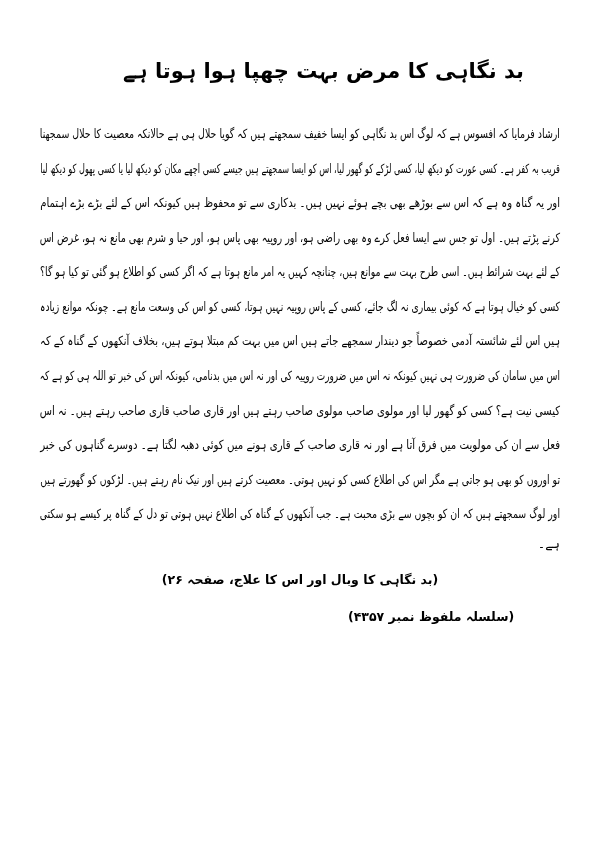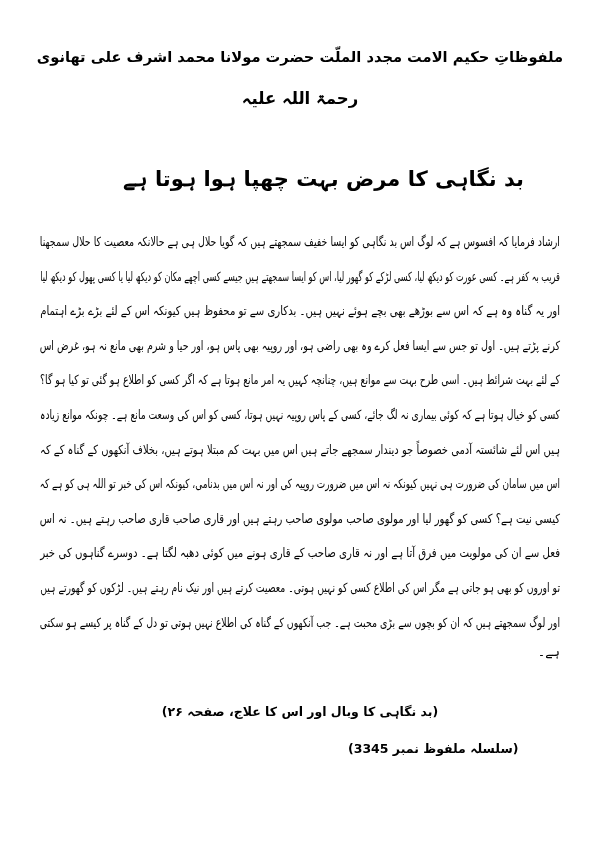--- a/index.html
+++ b/index.html
@@ -81,21 +81,21 @@
     display: block;
     transform-origin: right center;
   }
   .body-line.tail {
     text-align: left;
     text-align-last: right;
   }
 
   
   .citation-source {
-    margin-top: 28px;
+    margin-top: 4px;
     text-align: center;
     font-size: 12.5px;
     font-weight: 700;
     color: #000000;
     direction: rtl;
   }
   .citation-serial {
     margin-top: 22px;
     padding-right: 0;
     padding-left: 0;
@@ -111,24 +111,20 @@
   }
   .spacer-bottom {
     flex: 1 1 auto;
   }
 </style>
 </head>
 <body>
 
 <div class="page">
 
-  <header class="masthead">
-    <div class="doc-title" style="font-size: 14.8023px;">ملفوظاتِ حکیم الامت مجدد الملّت حضرت مولانا محمد اشرف علی تھانوی</div>
-    <div class="doc-subtitle">رحمۃ اللہ علیہ</div>
-  </header>
 
   <h2 class="section-heading">بد نگاہی کا مرض بہت چھپا ہوا ہوتا ہے</h2>
 
   <section class="body-block">
     <div class="body-line" style="display: inline-block; width: 520px; transform: scaleX(0.750361); white-space: nowrap;">ارشاد فرمایا کہ افسوس ہے کہ لوگ اس بد نگاہی کو ایسا خفیف سمجھتے ہیں کہ گویا حلال ہی ہے حالانکہ معصیت کا حلال سمجھنا</div>
     <div class="body-line" style="display: inline-block; width: 520px; transform: scaleX(0.646766); white-space: nowrap;">قریب بہ کفر ہے۔ کسی عورت کو دیکھ لیا، کسی لڑکے کو گھور لیا، اس کو ایسا سمجھتے ہیں جیسے کسی اچھے مکان کو دیکھ لیا یا کسی پھول کو دیکھ لیا</div>
     <div class="body-line" style="display: inline-block; width: 520px; transform: scaleX(0.803709); white-space: nowrap;">اور یہ گناہ وہ ہے کہ اس سے بوڑھے بھی بچے ہوئے نہیں ہیں۔ بدکاری سے تو محفوظ ہیں کیونکہ اس کے لئے بڑے بڑے اہتمام</div>
     <div class="body-line" style="display: inline-block; width: 520px; transform: scaleX(0.760234); white-space: nowrap;">کرنے پڑتے ہیں۔ اول تو جس سے ایسا فعل کرے وہ بھی راضی ہو، اور روپیہ بھی پاس ہو، اور حیا و شرم بھی مانع نہ ہو، غرض اس</div>
     <div class="body-line" style="display: inline-block; width: 520px; transform: scaleX(0.738636); white-space: nowrap;">کے لئے بہت شرائط ہیں۔ اسی طرح بہت سے موانع ہیں، چنانچہ کہیں یہ امر مانع ہوتا ہے کہ اگر کسی کو اطلاع ہو گئی تو کیا ہو گا؟</div>
     <div class="body-line" style="display: inline-block; width: 520px; transform: scaleX(0.731364); white-space: nowrap;">کسی کو خیال ہوتا ہے کہ کوئی بیماری نہ لگ جائے، کسی کے پاس روپیہ نہیں ہوتا، کسی کو اس کی وسعت مانع ہے۔ چونکہ موانع زیادہ</div>
@@ -137,17 +133,17 @@
     <div class="body-line" style="display: inline-block; width: 520px; transform: scaleX(0.796325); white-space: nowrap;">کیسی نیت ہے؟ کسی کو گھور لیا اور مولوی صاحب مولوی صاحب رہتے ہیں اور قاری صاحب قاری صاحب رہتے ہیں۔ نہ اس</div>
     <div class="body-line" style="display: inline-block; width: 520px; transform: scaleX(0.808709); white-space: nowrap;">فعل سے ان کی مولویت میں فرق آتا ہے اور نہ قاری صاحب کے قاری ہونے میں کوئی دھبہ لگتا ہے۔ دوسرے گناہوں کی خبر</div>
     <div class="body-line" style="display: inline-block; width: 520px; transform: scaleX(0.738636); white-space: nowrap;">تو اوروں کو بھی ہو جاتی ہے مگر اس کی اطلاع کسی کو نہیں ہوتی۔ معصیت کرتے ہیں اور نیک نام رہتے ہیں۔ لڑکوں کو گھورتے ہیں</div>
     <div class="body-line" style="display: inline-block; width: 520px; transform: scaleX(0.746055); white-space: nowrap;">اور لوگ سمجھتے ہیں کہ ان کو بچوں سے بڑی محبت ہے۔ جب آنکھوں کے گناہ کی اطلاع نہیں ہوتی تو دل کے گناہ پر کیسے ہو سکتی</div>
     <div class="body-line tail">ہے۔</div>
   </section>
 
   <div class="citation-source">(بد نگاہی کا وبال اور اس کا علاج، صفحہ ۲۶)</div>
 
   <div class="citation-serial">
-    <span class="citation-serial-inner">(سلسلہ ملفوظ نمبر 3345)</span>
+    <span class="citation-serial-inner">(سلسلہ ملفوظ نمبر ۴۳۵۷)</span>
   </div>
 
   <div class="spacer-bottom"></div>
 </div>
 
 </body></html>

